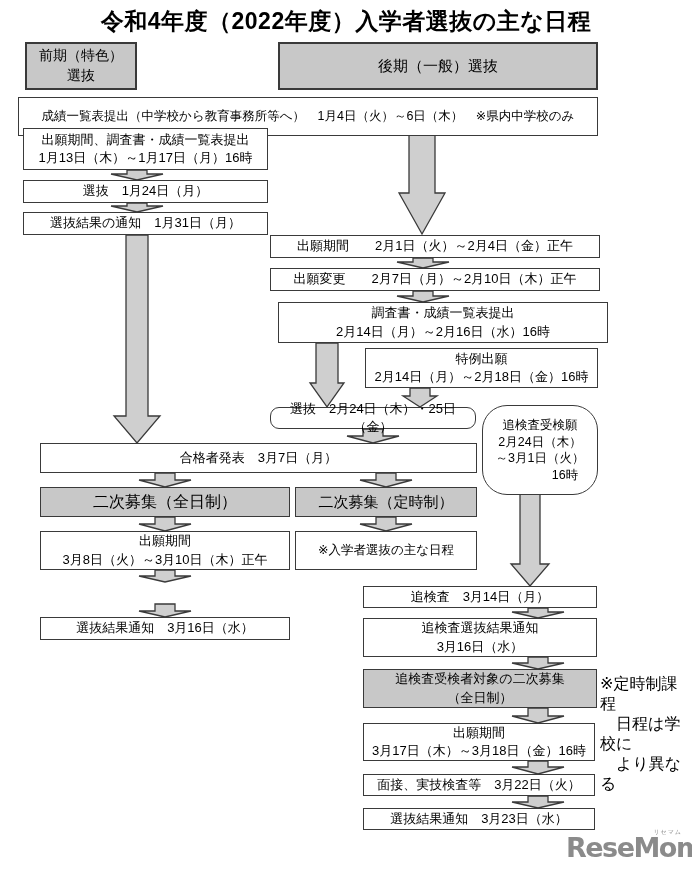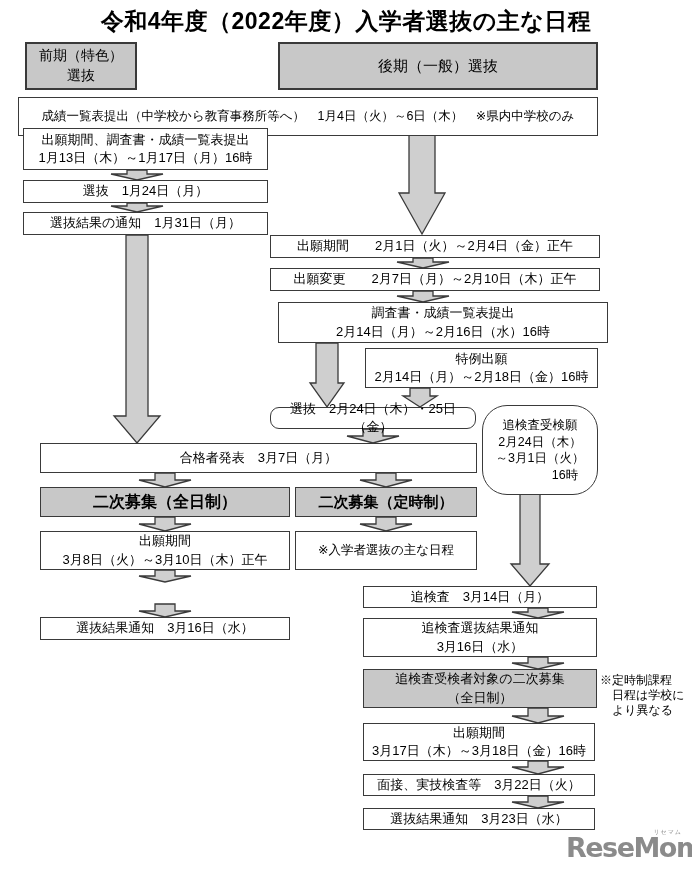--- a/index.html
+++ b/index.html
@@ -13,29 +13,29 @@
   }
   .arrows{position:absolute;left:0;top:0;}
   .arrows polygon{fill:#cfcfcf;stroke:#3a3a3a;stroke-width:1.3;stroke-linejoin:miter;}
   .box{
     position:absolute;box-sizing:border-box;border:1.5px solid #3a3a3a;background:#fff;
     display:flex;align-items:center;justify-content:center;text-align:center;
     white-space:pre-line;font-size:13px;line-height:1.42;color:#000;
   }
   .gray{background:#c8c8c8;}
   .hdr{border-width:2px;}
-  .bold{font-weight:bold;text-align:center;}
+  .bold{font-weight:normal;text-align:center;}
   .fs12{font-size:12px;}
   .fs125{font-size:12.5px;}
   .fs14{font-size:14px;}
   .fs15{font-size:15px;}
   .fs16{font-size:16px;}
   .note{
     position:absolute;box-sizing:border-box;background:transparent;border:none;
-    white-space:pre-line;font-size:12px;line-height:1.25;text-align:left;color:#000;font-family:Liberation Mono, monospace;
+    white-space:pre-line;font-size:16px;line-height:1.25;text-align:left;color:#000;
   }
   .tj{line-height:1.32;}
   .logo{position:absolute;left:566px;top:829px;width:126px;text-align:right;line-height:1;}
   .logo-kana{display:block;font-size:6px;color:#8b8b8b;letter-spacing:1px;text-align:right;padding-right:10px;margin-bottom:-1px;}
   .logo-text{font-size:27px;font-weight:bold;color:#8b8b8b;letter-spacing:-1.5px;font-family:"DejaVu Sans",sans-serif;}
 </style>
 </head>
 <body>
 
 <div class="canvas">

